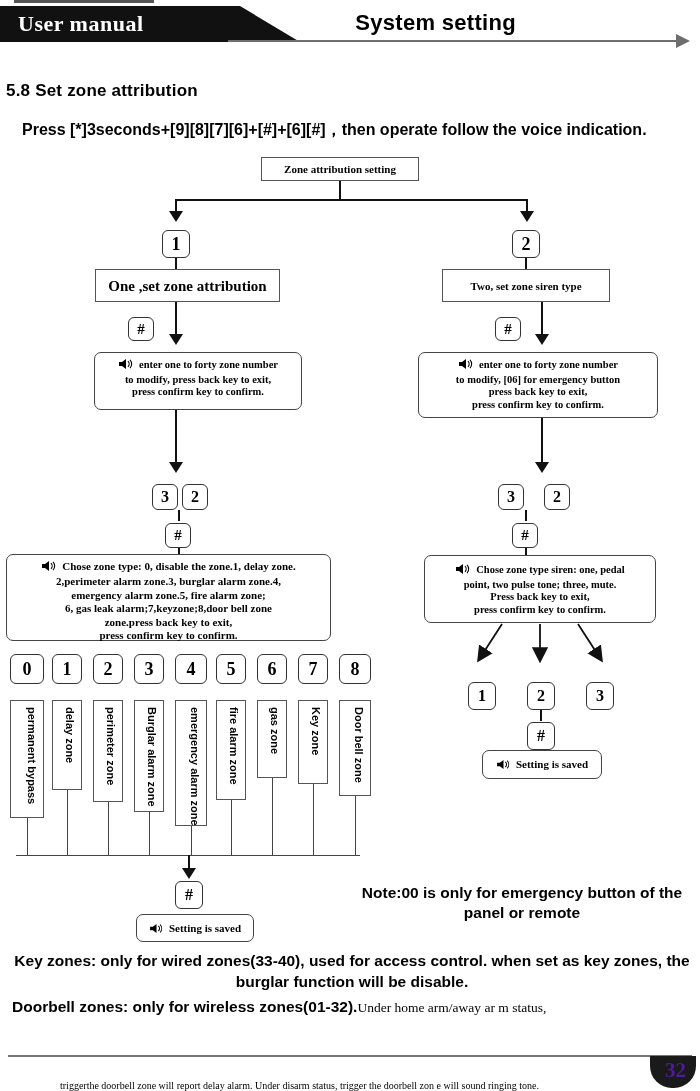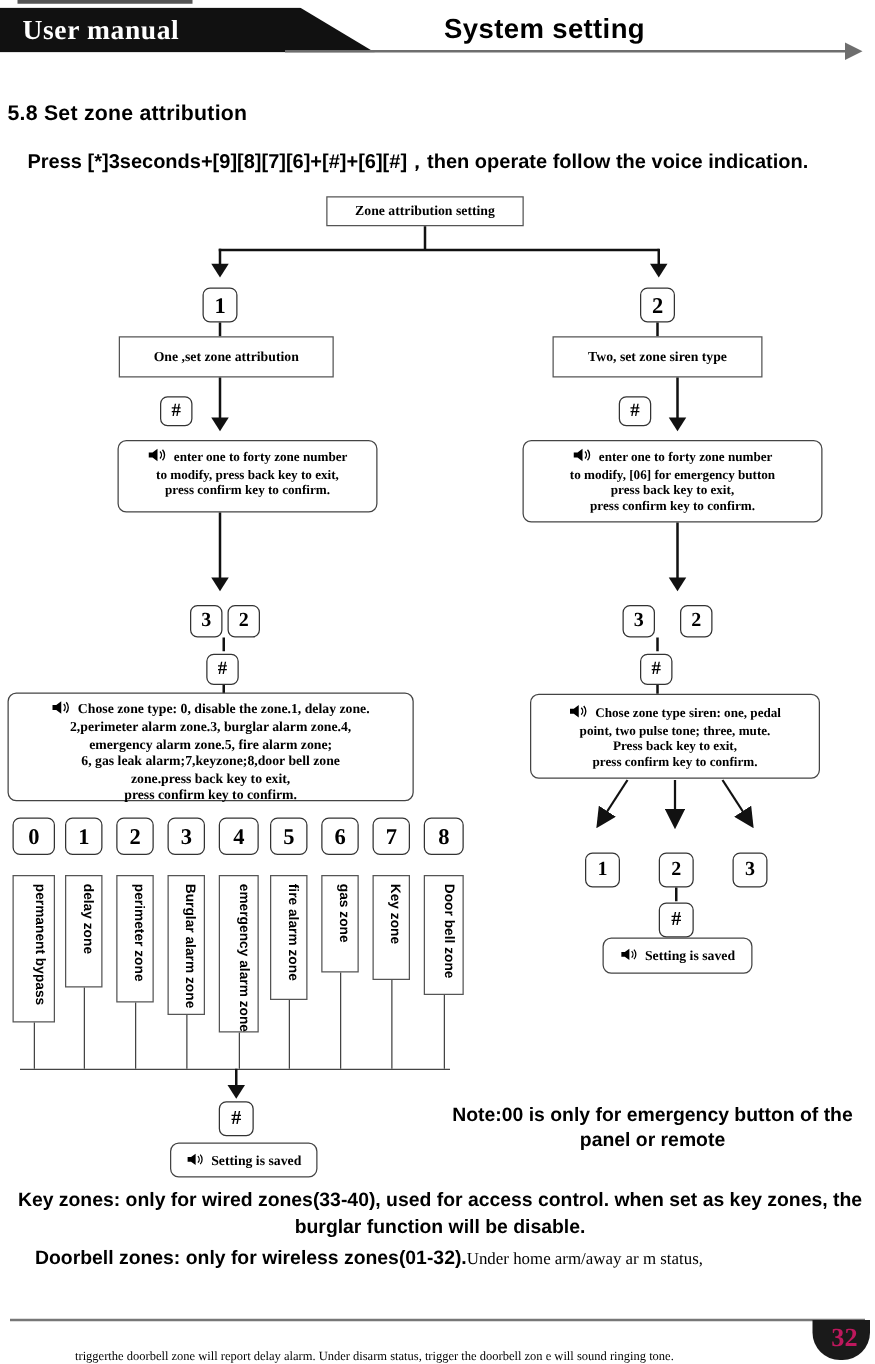--- a/index.html
+++ b/index.html
@@ -42,28 +42,28 @@
   .vlabel{border:1px solid #555;background:#fff;box-sizing:border-box;
           font-family:"Liberation Sans",sans-serif;font-weight:bold;font-size:11px;}
   .vlabel span{display:block;transform:rotate(90deg);transform-origin:left top;
                white-space:nowrap;}
 
   
   #note{left:352px;top:883px;width:340px;font-size:15.5px;font-weight:bold;
         text-align:center;line-height:20px;}
   #foot1{left:10px;top:950px;width:684px;font-size:15.5px;font-weight:bold;
          text-align:center;line-height:21px;}
-  #foot2{left:28px;top:996px;width:652px;font-size:15.5px;font-weight:bold;line-height:21px;}
+  #foot2{left:12px;top:996px;width:652px;font-size:15.5px;font-weight:bold;line-height:21px;}
   .serifsm{font-family:"Liberation Serif",serif;font-size:13.5px;font-weight:normal;}
   #foot3{left:60px;top:1076px;width:620px;font-family:"Liberation Serif",serif;
          font-size:10px;line-height:19px;text-align:left;}
   #botrule{left:8px;top:1055px;width:684px;height:1.5px;background:#777;}
   #pagetab{right:4px;top:1056px;width:46px;height:32px;background:#1a1a1a;
            border-radius:0 0 22px 22px;}
-  #pagenum{right:14px;top:1058px;color:#be185d;font-family:"Liberation Serif",serif;
+  #pagenum{right:14px;top:1058px;color:#4c1d95;font-family:"Liberation Serif",serif;
            font-size:21px;font-weight:bold;}
 </style>
 </head>
 <body>
 
 <div class="abs" id="header">
   <div class="abs" id="hdr-underline"></div>
   <div class="abs" id="hdr-black"></div>
   <div class="abs" id="hdr-title">User manual</div>
   <div class="abs" id="hdr-rule"></div>
@@ -77,21 +77,21 @@
 <div class="abs pbox" style="left:261px;top:157px;width:158px;height:24px;font-size:11px;line-height:23px;">Zone attribution setting</div>
 <div class="abs vline" style="left:339px;top:181px;height:19px;"></div>
 <div class="abs hline" style="left:175px;top:199px;width:352px;"></div>
 <div class="abs vline" style="left:175px;top:199px;height:14px;"></div>
 <div class="abs arrowdn" style="left:169px;top:211px;"></div>
 <div class="abs vline" style="left:526px;top:199px;height:14px;"></div>
 <div class="abs arrowdn" style="left:520px;top:211px;"></div>
 
 <div class="abs keybox" style="left:162px;top:230px;width:28px;height:28px;font-size:18px;line-height:26px;">1</div>
 <div class="abs vline" style="left:175px;top:258px;height:12px;"></div>
-<div class="abs pbox" style="left:95px;top:269px;width:172px;height:33px;font-size:11px;line-height:32px;">One ,set zone attribution</div>
+<div class="abs pbox" style="left:95px;top:269px;width:185px;height:33px;font-size:15px;line-height:32px;">One ,set zone attribution</div>
 
 <div class="abs keybox" style="left:128px;top:317px;width:26px;height:24px;font-size:15px;line-height:22px;">#</div>
 <div class="abs vline" style="left:175px;top:302px;height:40px;"></div>
 <div class="abs arrowdn" style="left:169px;top:334px;"></div>
 
 <div class="abs rbox" style="left:94px;top:352px;width:208px;height:58px;">
   <div class="msg">
     <span class="spk">
       <svg width="16" height="12" viewBox="0 0 16 12">
           <path d="M1 4h3L8 1v10L4 8H1z" fill="#000"></path>

